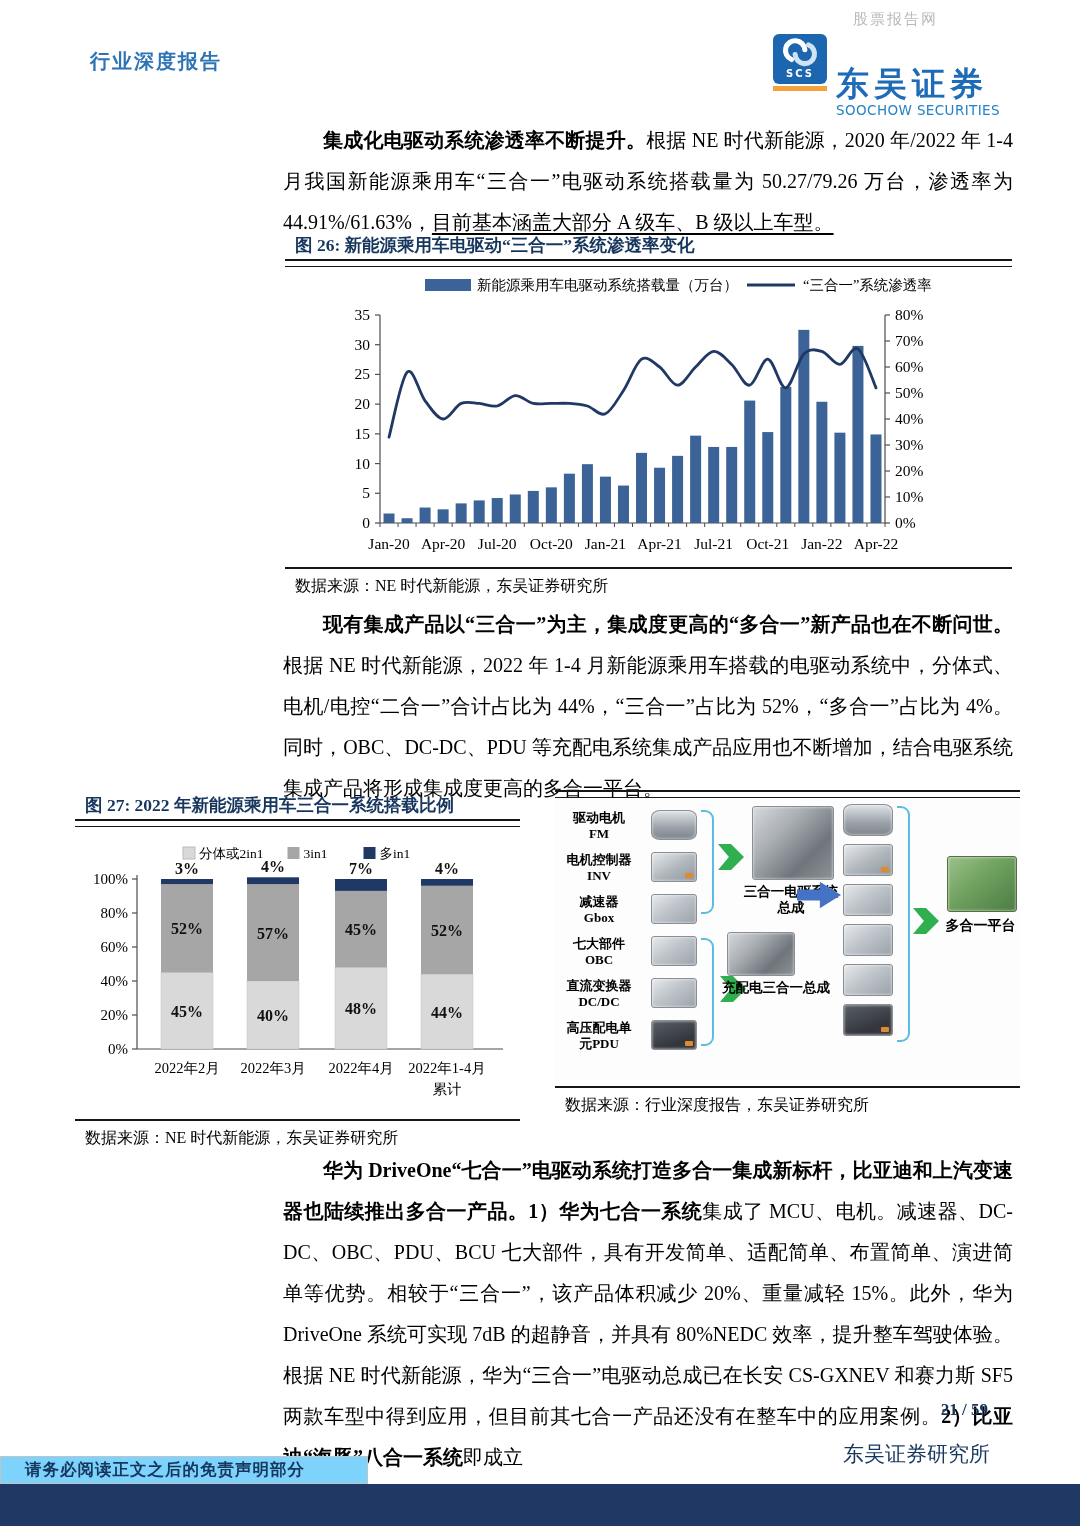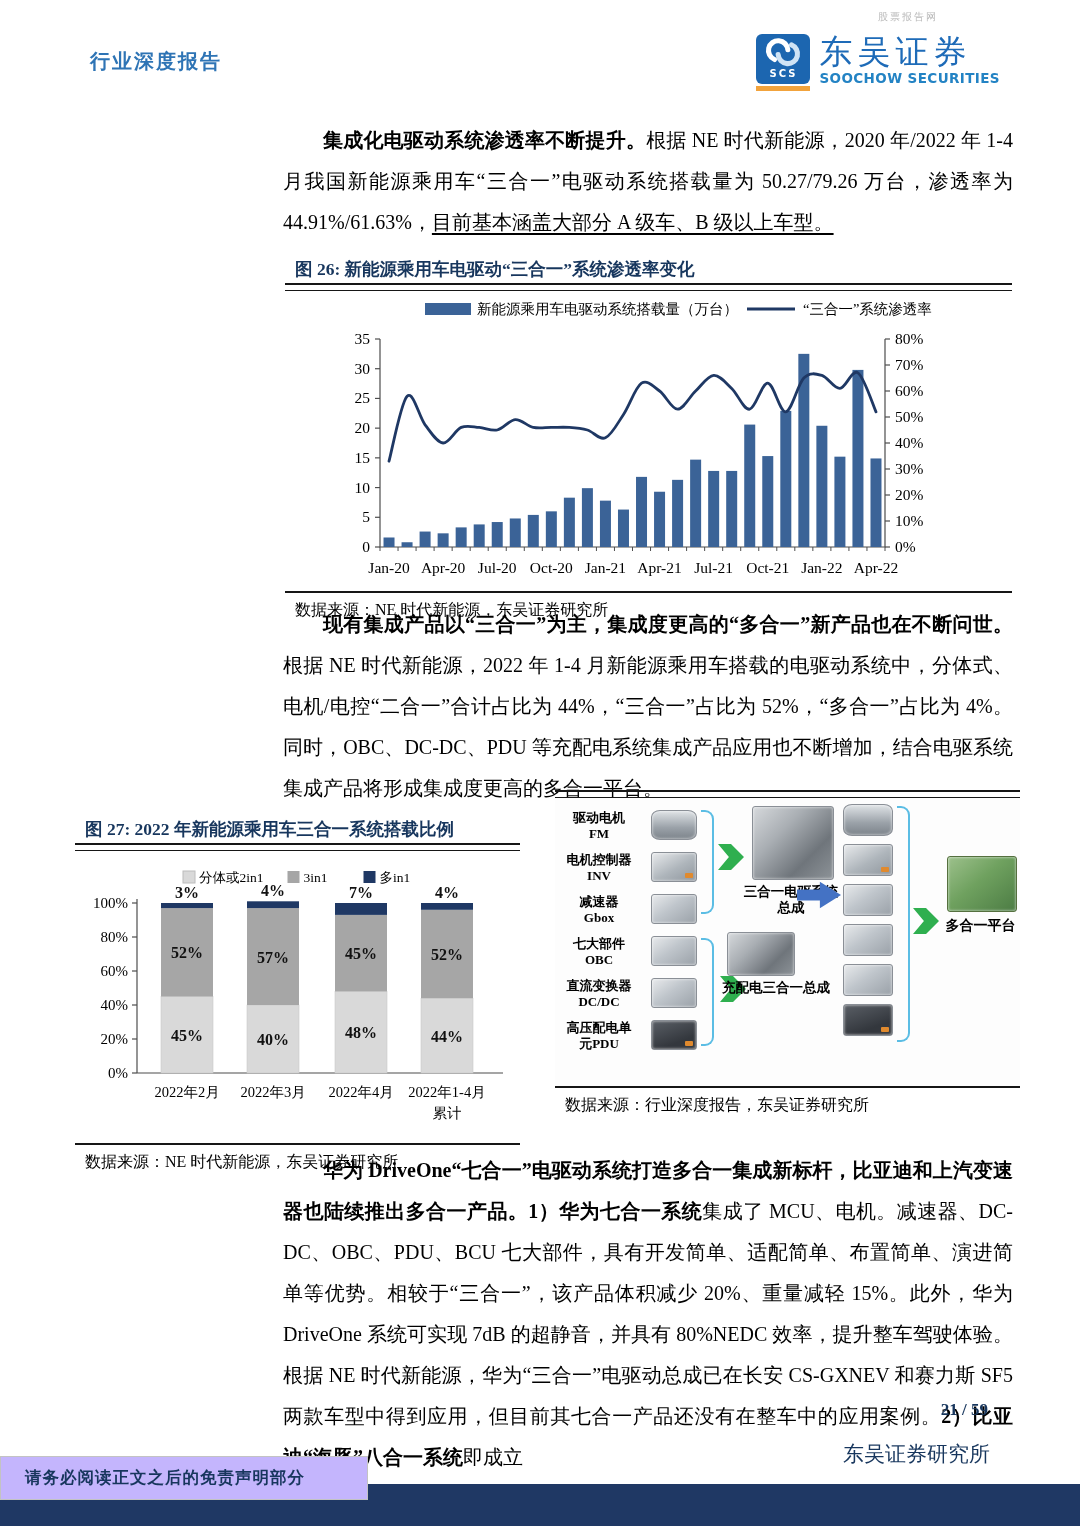--- a/index.html
+++ b/index.html
@@ -2,44 +2,44 @@
 <html><head>
 <meta charset="utf-8">
 <style>
   html,body{margin:0;padding:0;}
   body{
     width:1080px;height:1526px;position:relative;background:#ffffff;
     font-family:"Liberation Serif","DejaVu Serif",serif;color:#000;overflow:hidden;
   }
   .page{position:absolute;inset:0;}
   
-  .watermark-top{position:absolute;top:10px;right:142px;font-size:10px;color:#b9b9b9;
+  .watermark-top{position:absolute;top:10px;right:142px;font-size:15px;color:#b9b9b9;
     font-family:"DejaVu Sans",sans-serif;letter-spacing:2px;}
   .report-type{position:absolute;left:90px;top:48px;font-size:20px;font-weight:bold;
     color:#2E74B5;letter-spacing:2px;}
   .logo{position:absolute;right:80px;top:34px;display:flex;align-items:flex-start;gap:9px;}
   .logo-tile-wrap{display:flex;flex-direction:column;}
   .logo-tile{width:54px;height:50px;background:#1C66B0;border-radius:6px;display:flex;
     flex-direction:column;align-items:center;justify-content:flex-start;}
   .logo-scs{color:#fff;font-family:"DejaVu Sans",sans-serif;font-weight:bold;font-size:10px;
     letter-spacing:2px;line-height:11px;text-align:right;}
   .logo-orange{width:54px;height:5px;background:#F2A33C;margin-top:2px;}
-  .logo-cn{font-family:"DejaVu Sans",sans-serif;font-weight:normal;font-size:33px;line-height:36px;
-    color:#1E6BB8;letter-spacing:5px;}
-  .logo-en{font-family:"DejaVu Sans",sans-serif;font-weight:bold;font-size:13.5px;color:#2383C4;
+  .logo-cn{font-family:"DejaVu Sans",sans-serif;font-weight:bold;font-size:33px;line-height:36px;
+    color:#1E6BB8;letter-spacing:5px;margin-top:32px;}
+  .logo-en{font-family:"DejaVu Sans",sans-serif;font-weight:normal;font-size:13.5px;color:#2383C4;
     letter-spacing:0.4px;}
   
   .para{position:absolute;left:283px;width:730px;font-size:20px;line-height:41px;
     text-align:justify;text-justify:inter-character;}
   .para p{margin:0;text-indent:2em;}
   .para u{text-underline-offset:4px;}
   
   .figure{position:absolute;}
   .fig-title{font-size:17.5px;font-weight:bold;color:#17365D;padding-left:10px;height:29px;
-    display:flex;align-items:center;white-space:nowrap;margin-top:24px;}
+    display:flex;align-items:center;white-space:nowrap;}
   .rule-double{height:5px;border-top:2.5px solid #161616;border-bottom:1.2px solid #161616;}
   .rule-thick{border-top:2.5px solid #161616;}
   .fig-source{font-size:16px;padding:7px 0 0 10px;white-space:nowrap;}
   svg text{font-family:"Liberation Serif","DejaVu Serif",serif;}
   
   .diagram{position:relative;width:465px;height:288px;background:#fdfdfd;}
   .d-abs{position:absolute;}
   .d-label{font-weight:bold;font-size:13px;line-height:16px;text-align:center;white-space:pre-line;}
   .prod{border:1px solid #8a8f96;border-radius:3px;
     background:linear-gradient(145deg,#e8eaec 0%,#bfc5cb 45%,#9aa1a8 100%);
@@ -52,21 +52,21 @@
   .prod.big{background:linear-gradient(135deg,#d6d9dc 0%,#a9aeb3 35%,#6f757b 70%,#8d9398 100%);}
   .prod.platform{background:linear-gradient(140deg,#9dc18c 0%,#6fa15f 45%,#4c7c44 100%);
     border-color:#55703f;}
   .bracket{border:2px solid #5BBDE4;border-left:none;border-radius:0 9px 9px 0;width:11px;}
   .garrow{background:#2FAF4F;clip-path:polygon(0 0,50% 0,100% 50%,50% 100%,0 100%,42% 50%);}
   .barrow{background:#4472C4;clip-path:polygon(0 32%,52% 32%,52% 6%,100% 50%,52% 94%,52% 68%,0 68%);}
   
   .page-number{position:absolute;right:92px;top:1400px;font-size:17px;font-weight:bold;color:#17365D;}
   .institute{position:absolute;right:90px;top:1440px;font-size:21px;color:#17365D;text-align:center;}
   .footer-bar{position:absolute;left:0;top:1484px;width:1080px;height:42px;background:#1F3864;}
-  .disclaimer-box{position:absolute;left:0;top:1456px;width:368px;height:44px;background:#c4b5fd;
+  .disclaimer-box{position:absolute;left:0;top:1456px;width:368px;height:28px;background:#7dd3fc;
     border:1px solid #c3c3c3;display:flex;align-items:center;padding-left:24px;box-sizing:border-box;}
   .disclaimer-box span{font-size:16.5px;font-weight:bold;color:#17365D;letter-spacing:1px;}
 </style>
 </head>
 <body>
 
 <div class="page">
 
   <div class="watermark-top">股票报告网</div>
   <div class="report-type">行业深度报告</div>

